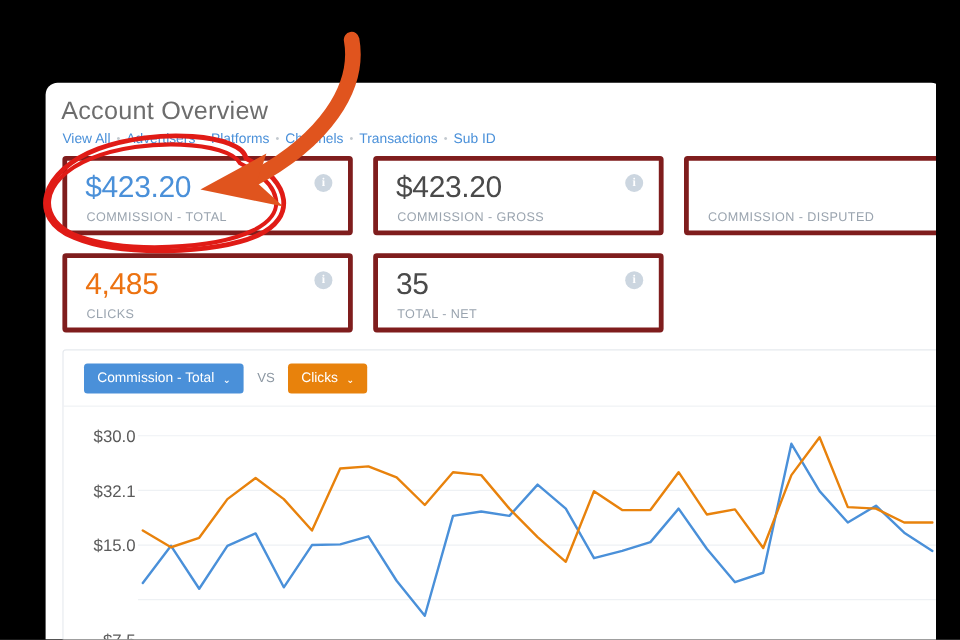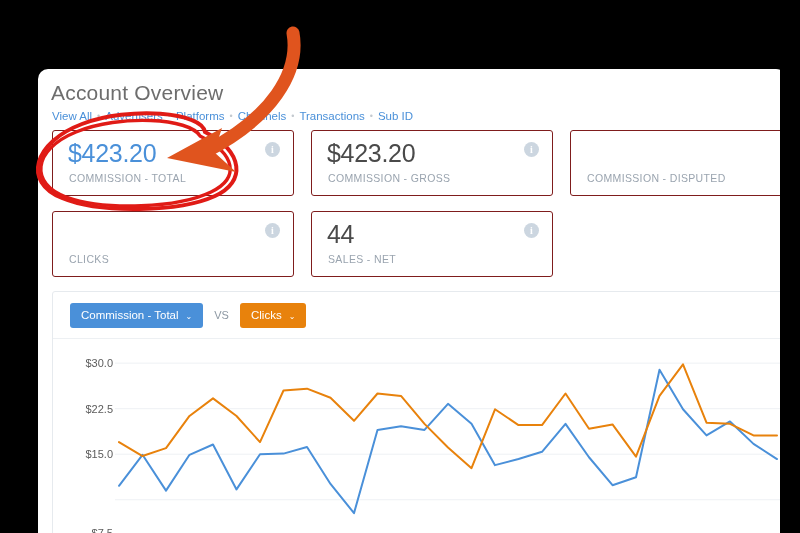--- a/index.html
+++ b/index.html
@@ -76,21 +76,21 @@
     width: 1000px;
   }
   #row1 { top: 61px; }
   #row2 { top: 142px; }
 
   .card {
     position: relative;
     width: 242px;
     height: 66px;
     background: #ffffff;
-    border: 1px solid #7f1d1d;
+    border: 4px solid #7f1d1d;
     border-radius: 3px;
     box-sizing: border-box;
     flex: 0 0 auto;
   }
   .card .value {
     position: absolute;
     left: 15px;
     top: 8px;
     font-size: 25px;
     font-weight: 400;
@@ -195,21 +195,21 @@
   #plot-svg {
     position: absolute;
     left: 0;
     top: 0;
   }
   .ytick {
     position: absolute;
     right: 0;
     width: 60px;
     text-align: right;
-    font-size: 11px;
+    font-size: 14px;
     color: #5b5b5b;
     transform: translateY(-50%);
     white-space: nowrap;
   }
   #ytick-col {
     position: absolute;
     left: 0;
     top: 0;
     width: 60px;
     height: 100%;
@@ -246,26 +246,27 @@
           <div class="label">COMMISSION - GROSS</div>
           <div class="info-icon"></div>
         </div>
         <div class="card">
           <div class="label">COMMISSION - DISPUTED</div>
           <div class="info-icon"></div>
         </div>
       </div>
     <div class="cards-row" id="row2">
         <div class="card accent-orange">
+          <div class="value">4,485</div>
           <div class="label">CLICKS</div>
           <div class="info-icon"></div>
         </div>
         <div class="card">
-          <div class="value">44</div>
-          <div class="label">SALES - NET</div>
+          <div class="value">35</div>
+          <div class="label">TOTAL - NET</div>
           <div class="info-icon"></div>
         </div>
       </div>
 
     <div id="chart-panel">
 
       <div id="chart-toolbar">
         <button class="series-btn blue">
           <span>Commission - Total</span>
           <span class="caret">⌄</span>
@@ -273,21 +274,21 @@
         <span class="vs-label">VS</span>
         <button class="series-btn orange">
           <span>Clicks</span>
           <span class="caret">⌄</span>
         </button>
       </div>
 
       <div id="plot-area">
         <div id="ytick-col">
             <div class="ytick" style="top: 24.1429px;">$30.0</div>
-            <div class="ytick" style="top: 69.6786px;">$22.5</div>
+            <div class="ytick" style="top: 69.6786px;">$32.1</div>
             <div class="ytick" style="top: 115.214px;">$15.0</div>
             <div class="ytick" style="top: 178px; margin-top: 16px;">$7.5</div>
           </div>
         <svg id="plot-svg" width="748" height="212">
             <line x1="62" x2="748" y1="24.142857142857142" y2="24.142857142857142" stroke="#eef1f4" stroke-width="1"></line>
             <line x1="62" x2="748" y1="69.67857142857143" y2="69.67857142857143" stroke="#eef1f4" stroke-width="1"></line>
             <line x1="62" x2="748" y1="115.21428571428571" y2="115.21428571428571" stroke="#eef1f4" stroke-width="1"></line>
             <line x1="62" x2="748" y1="160.75" y2="160.75" stroke="#eef1f4" stroke-width="1"></line>
             <polyline points="66,146.78571428571428 89.5,115.82142857142858 113,151.64285714285714 136.5,115.82142857142858 160,105.49999999999999 183.5,150.42857142857142 207,115.21428571428571 230.5,114.60714285714285 254,107.92857142857143 277.5,144.96428571428572 301,174.10714285714286 324.5,90.92857142857143 348,87.28571428571428 371.5,90.92857142857143 395,64.82142857142856 418.5,84.85714285714285 442,126.14285714285715 465.49999999999994,120.07142857142858 489.00000000000006,112.78571428571429 512.5,84.85714285714285 536,118.25 559.5,146.17857142857144 583,138.28571428571428 606.5,30.82142857142858 630,70.2857142857143 653.5,96.39285714285714 677,82.42857142857143 700.5,104.89285714285715 724,120.07142857142858" fill="none" stroke="#4a90d9" stroke-width="2" stroke-linejoin="round" stroke-linecap="round"></polyline>
             <polyline points="66,103.07142857142857 89.5,117.03571428571429 113,109.14285714285714 136.5,76.96428571428571 160,59.35714285714286 183.5,76.96428571428571 207,103.07142857142857 230.5,51.464285714285715 254,49.64285714285714 277.5,58.74999999999999 301,81.82142857142857 324.5,54.5 348,56.928571428571416 371.5,84.85714285714285 395,108.53571428571428 418.5,129.17857142857144 442,70.2857142857143 465.49999999999994,86.07142857142857 489.00000000000006,86.07142857142857 512.5,54.5 536,89.71428571428572 559.5,85.46428571428572 583,117.64285714285712 606.5,56.928571428571416 630,25.357142857142854 653.5,83.64285714285714 677,84.85714285714285 700.5,96.39285714285714 724,96.39285714285714" fill="none" stroke="#e8820c" stroke-width="2" stroke-linejoin="round" stroke-linecap="round"></polyline>

